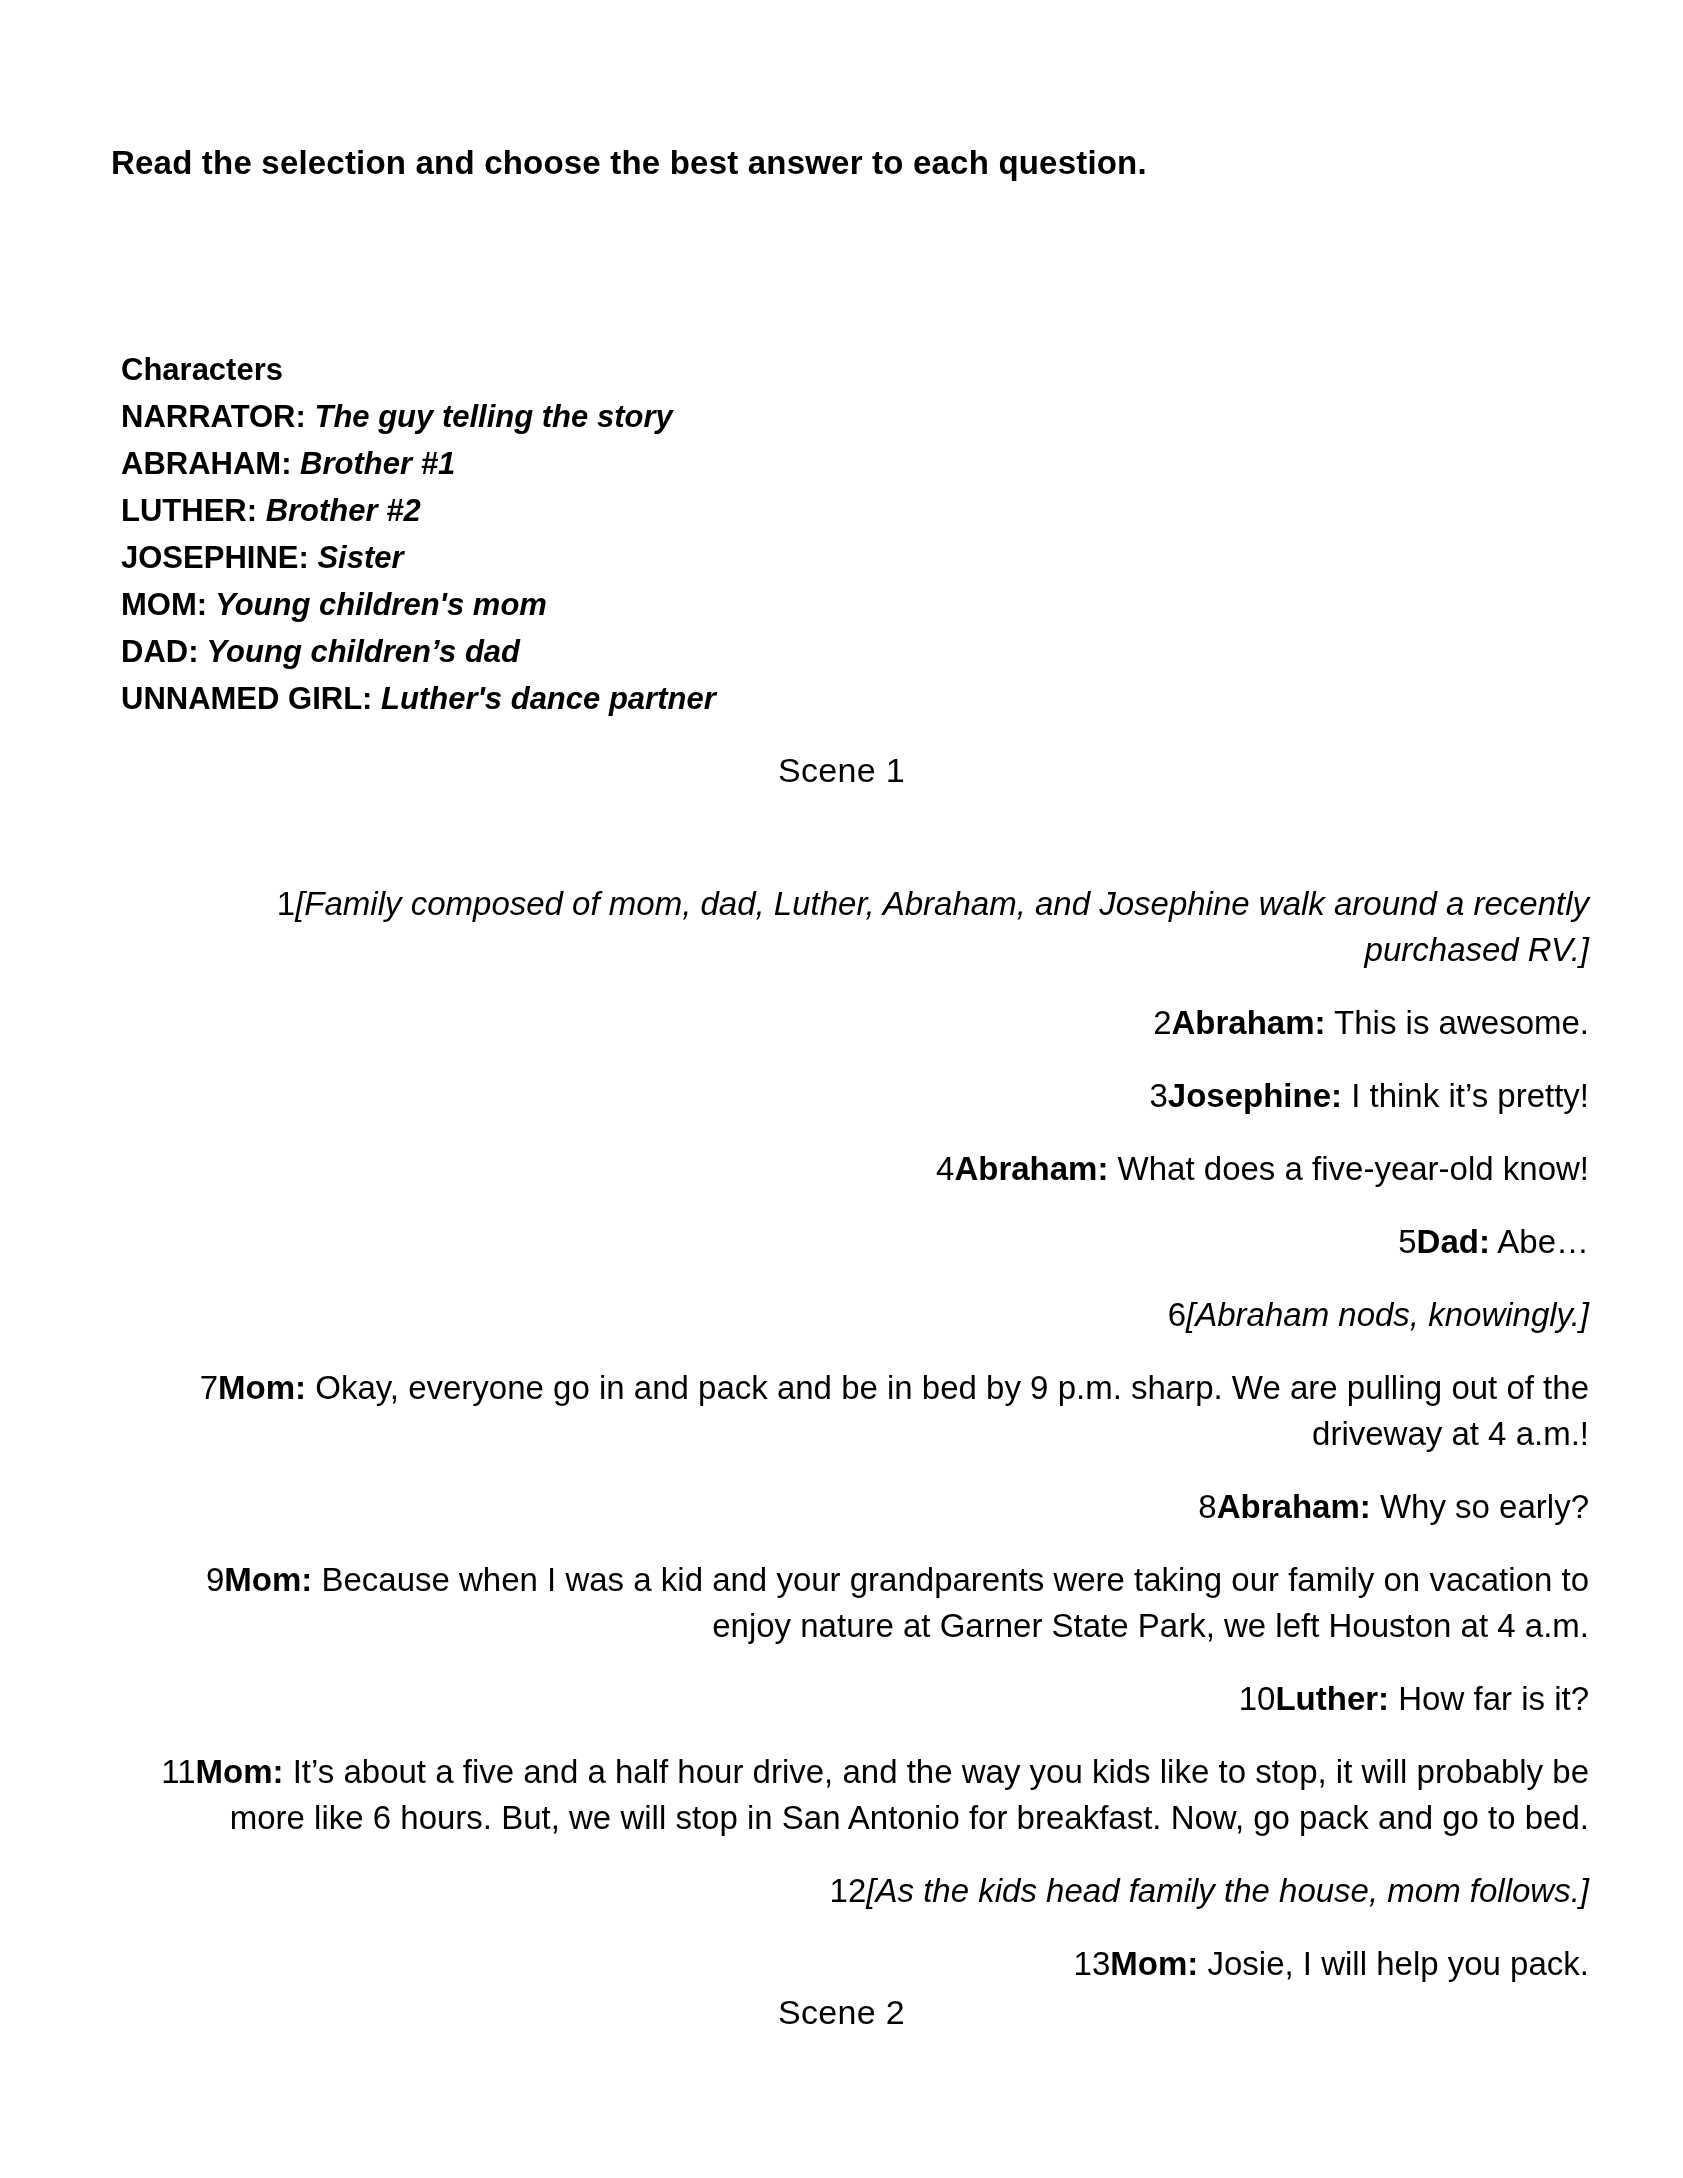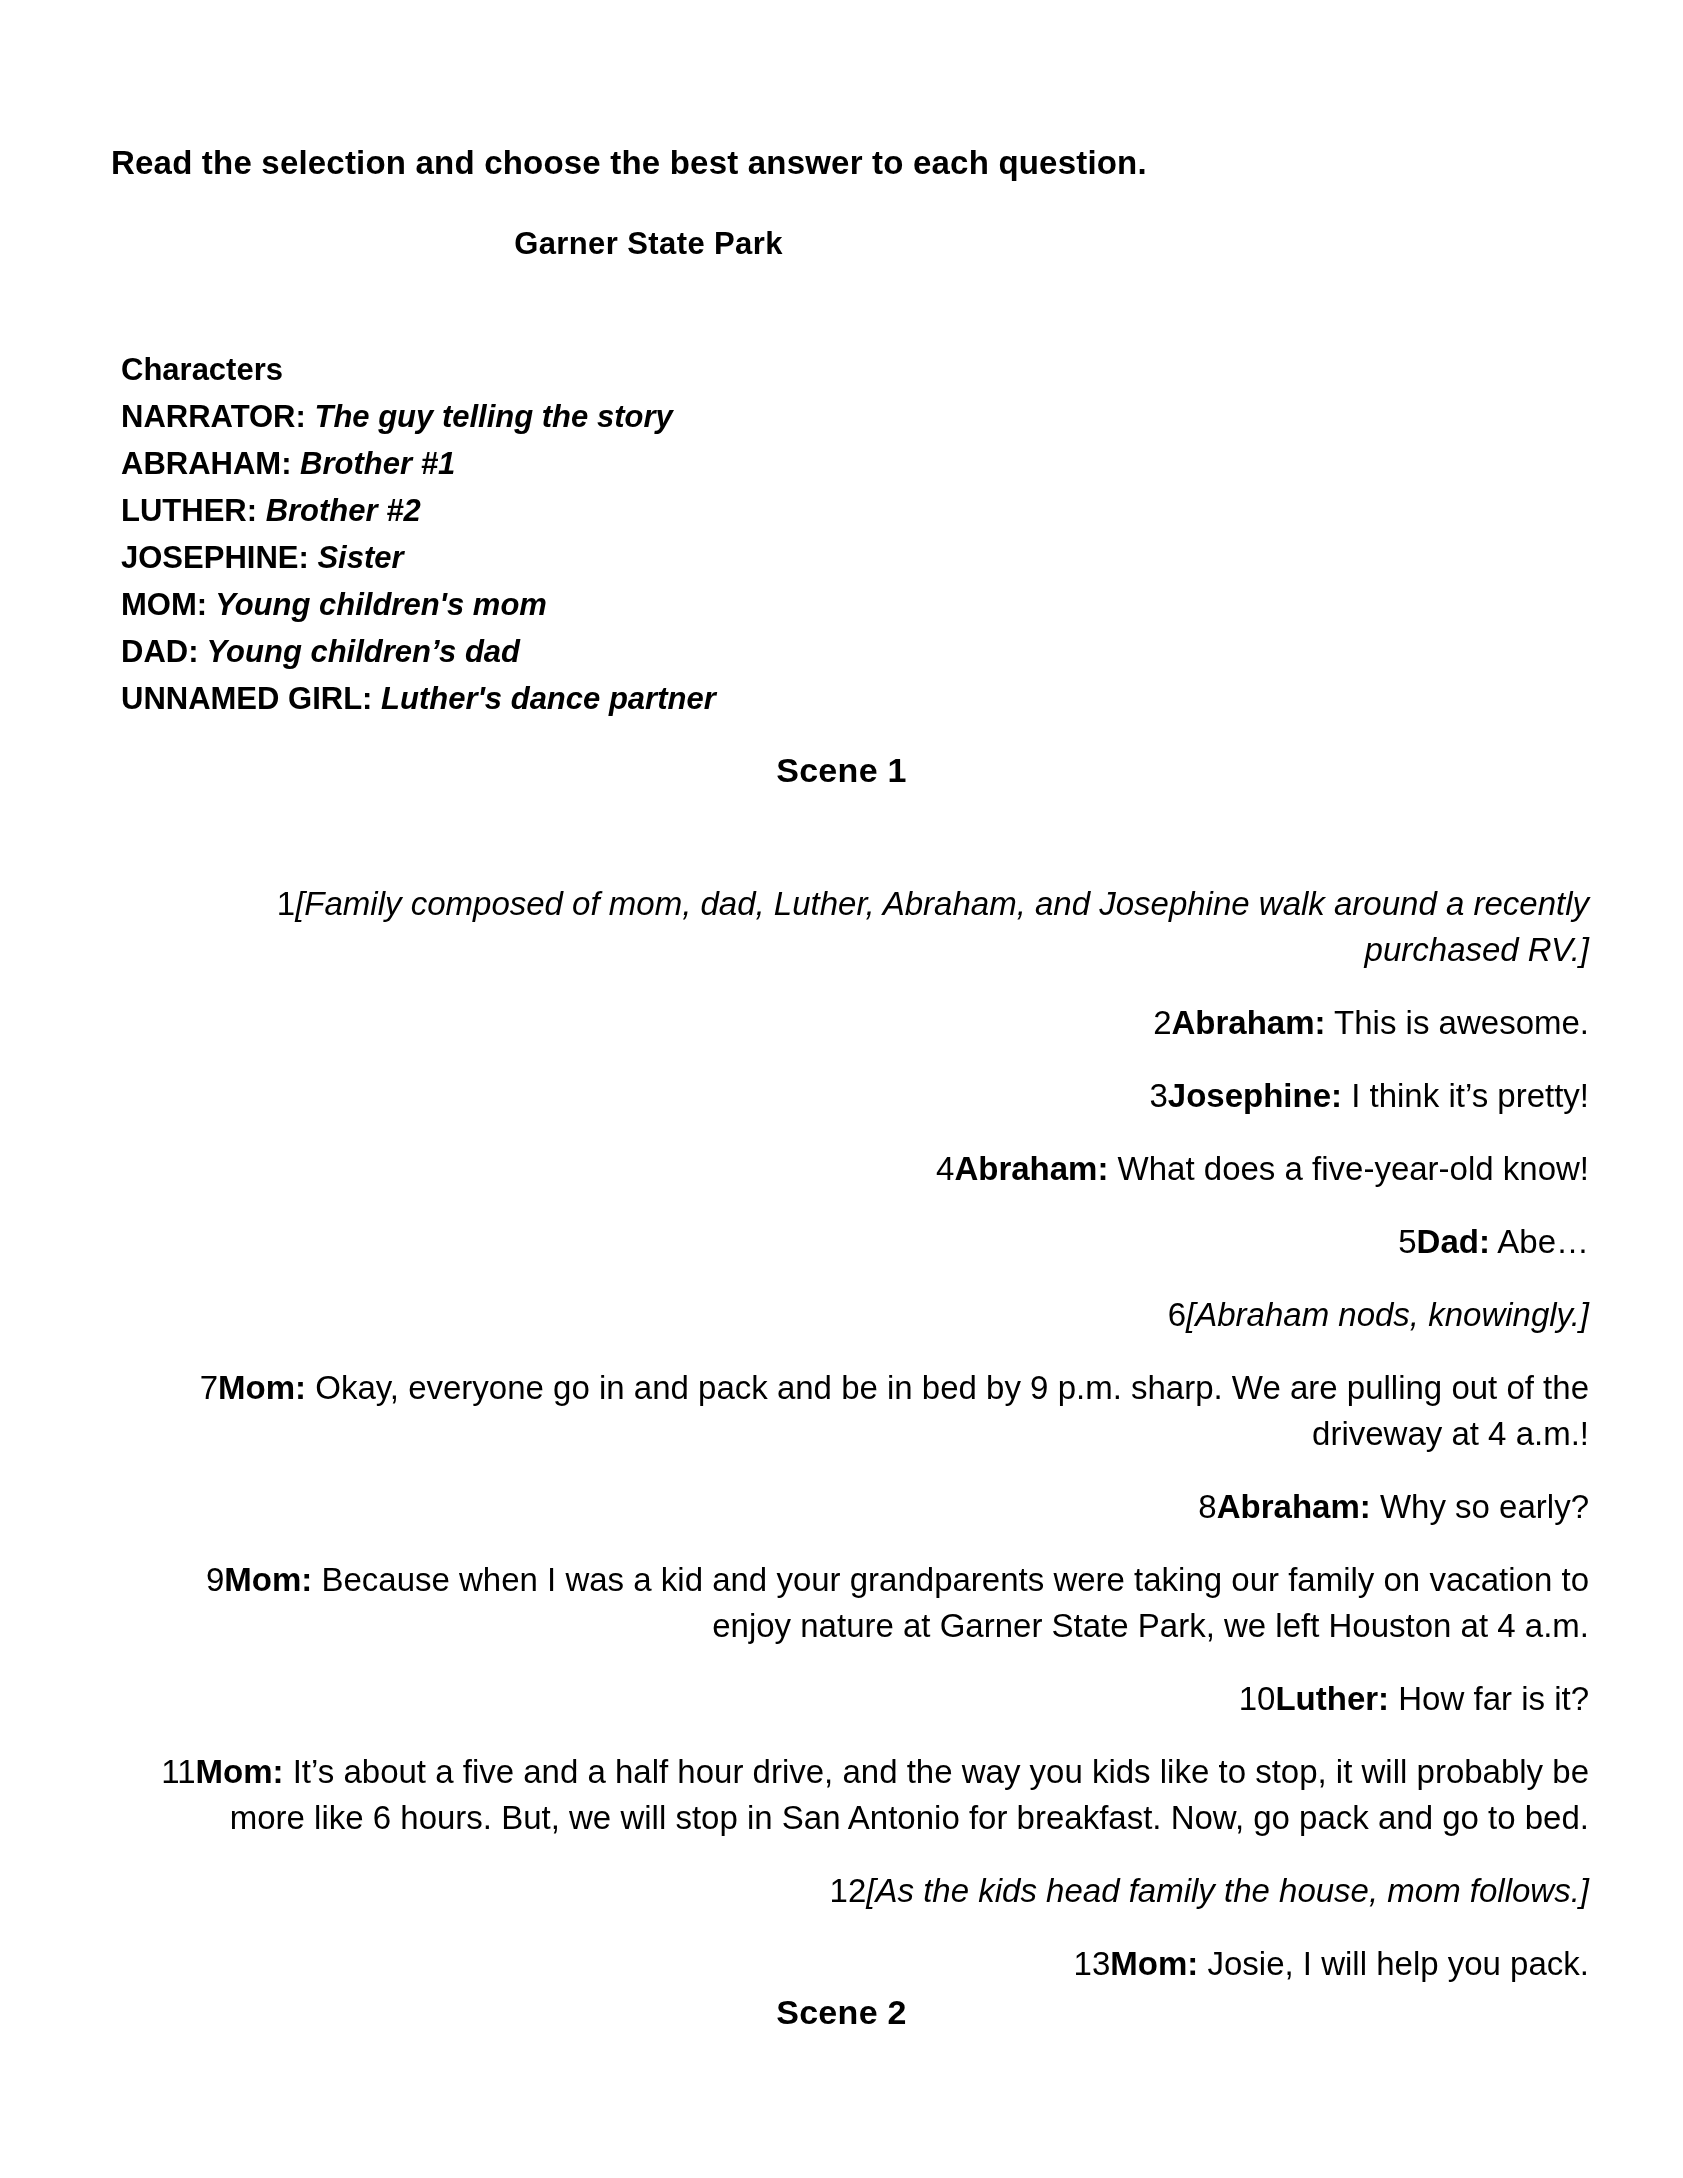--- a/index.html
+++ b/index.html
@@ -73,21 +73,21 @@
     font-weight: bold;
   }
 
   
   .scene-heading {
     position: absolute;
     left: 0;
     width: 1683px;
     text-align: center;
     font-size: 34px;
-    font-weight: bold;
+    font-weight: normal;
     letter-spacing: 0.3px;
     line-height: 1.2;
   }
   .scene-heading.scene-1 { top: 750px; }
   .scene-heading.scene-2 { top: 1992px; }
 
   
   .script {
     position: absolute;
     left: 99px;
@@ -118,21 +118,20 @@
     font-style: normal;
   }
 </style>
 </head>
 <body>
 
 <div class="page">
 
   <div class="instruction">Read the selection and choose the best answer to each question.</div>
 
-  <div class="passage-title">Garner State Park</div>
 
   <div class="characters">
     <div class="char-heading">Characters</div>
     <div class="characters-list">
         <div class="char-line"><span class="char-name">NARRATOR:</span><span class="char-desc"> The guy telling the story</span></div>
         <div class="char-line"><span class="char-name">ABRAHAM:</span><span class="char-desc"> Brother #1</span></div>
         <div class="char-line"><span class="char-name">LUTHER:</span><span class="char-desc"> Brother #2</span></div>
         <div class="char-line"><span class="char-name">JOSEPHINE:</span><span class="char-desc"> Sister</span></div>
         <div class="char-line"><span class="char-name">MOM:</span><span class="char-desc"> Young children's mom</span></div>
         <div class="char-line"><span class="char-name">DAD:</span><span class="char-desc"> Young children’s dad</span></div>

